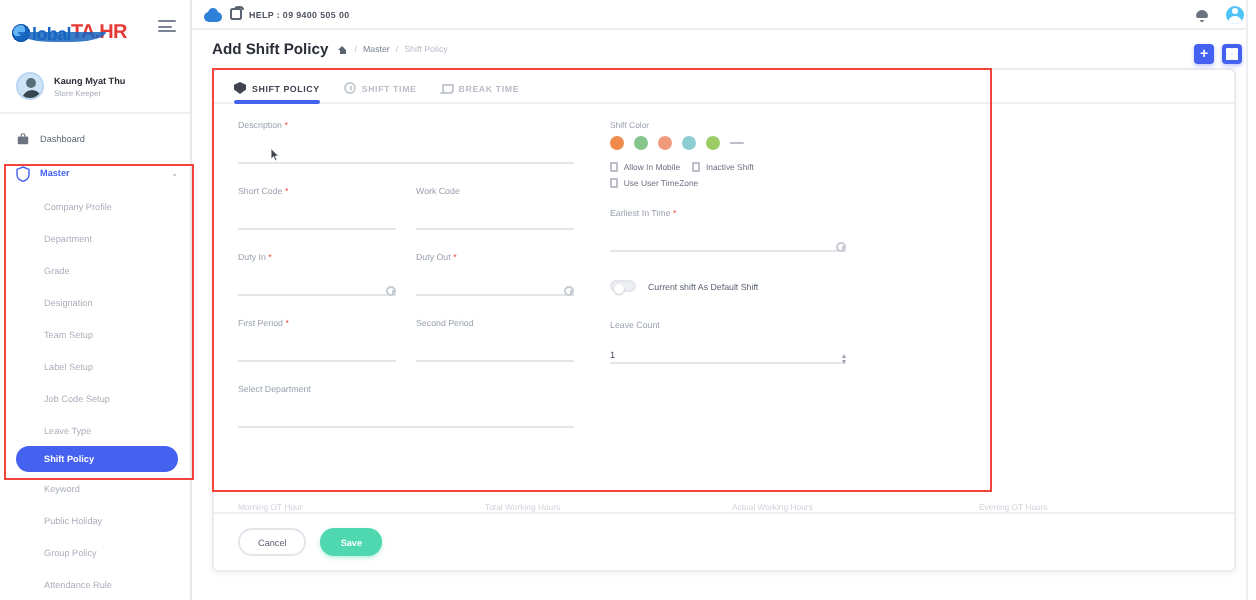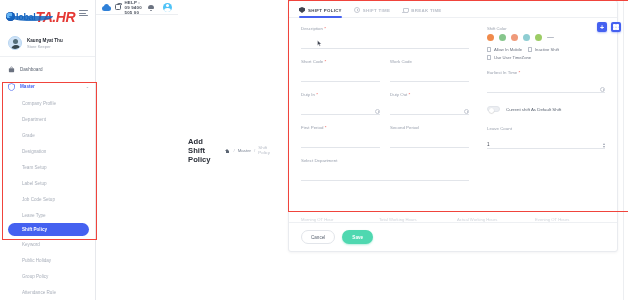--- a/index.html
+++ b/index.html
@@ -24,21 +24,21 @@
     position:relative;
   }
   .logo { display:flex; align-items:center; line-height:1; }
   .logo-globe {
     width:9px;height:9px;border-radius:50%;
     background: radial-gradient(circle at 35% 32%, #64b5f6 0 38%, #1565c0 40% 100%);
     display:inline-block; margin-right:1px; position:relative; top:-1px;
     box-shadow: inset 0 0 0 0.5px #0d47a1;
   }
   .logo-global { font-size:9px; font-weight:bold; color:#1565c0; letter-spacing:-0.3px; }
-  .logo-ta { font-size:14px; font-weight:bold; font-style:italic; color:#e53935; letter-spacing:-0.4px; }
+  .logo-ta { font-size:10px; font-weight:bold; color:#e53935; letter-spacing:-0.4px; }
   .logo-wave {
     position:absolute; left:9px; top:16px; width:44px; height:5px;
     background:#1565c0; border-radius:0 0 40% 40%/0 0 100% 100%;
     opacity:.85;
   }
   .hamburger { position:absolute; right:7px; top:10px; width:9px; }
   .hamburger span { display:block; height:1px; background:#7b8494; margin-bottom:1.6px; border-radius:1px;}
   .hamburger span:nth-child(2){ width:7px; }
   .hamburger span:nth-child(3){ width:9px; }
 
@@ -74,21 +74,21 @@
     margin:0 6px 0 8px; padding-left:14px; border-radius:9px; height:13px;
   }
 
   
   .red-box-sidebar {
     position:absolute; left:2px; top:82px; width:95px; height:158px;
     border:1.2px solid #f0443c; pointer-events:none; z-index:30;
   }
 
   
-  .main { flex:1; display:flex; flex-direction:row; background:#fff; min-width:0; }
+  .main { flex:1; display:flex; flex-direction:column; background:#fff; min-width:0; }
 
   .topbar {
     height:15px; display:flex; align-items:center; gap:4px;
     padding: 0 6px 0 6px; border-bottom:1px solid #eceef1; background:#fff;
   }
   .cloud-icon { width:9px; height:7px; position:relative; flex:0 0 9px; }
   .cloud-icon:before{content:"";position:absolute;left:0;bottom:0;width:9px;height:4.5px;background:#2f80d8;border-radius:3px;}
   .cloud-icon:after{content:"";position:absolute;left:2px;top:0;width:5px;height:5px;background:#2f80d8;border-radius:50%;}
   .phone-icon { width:5.5px;height:6.5px;border:.9px solid #5b6472;border-radius:1.4px;flex:0 0 5.5px; position:relative;}
   .phone-icon:after{content:"";position:absolute;left:1.2px;top:-2px;width:2.4px;height:1.6px;border:.6px solid #5b6472;border-bottom:none;border-radius:2px 2px 0 0;}

